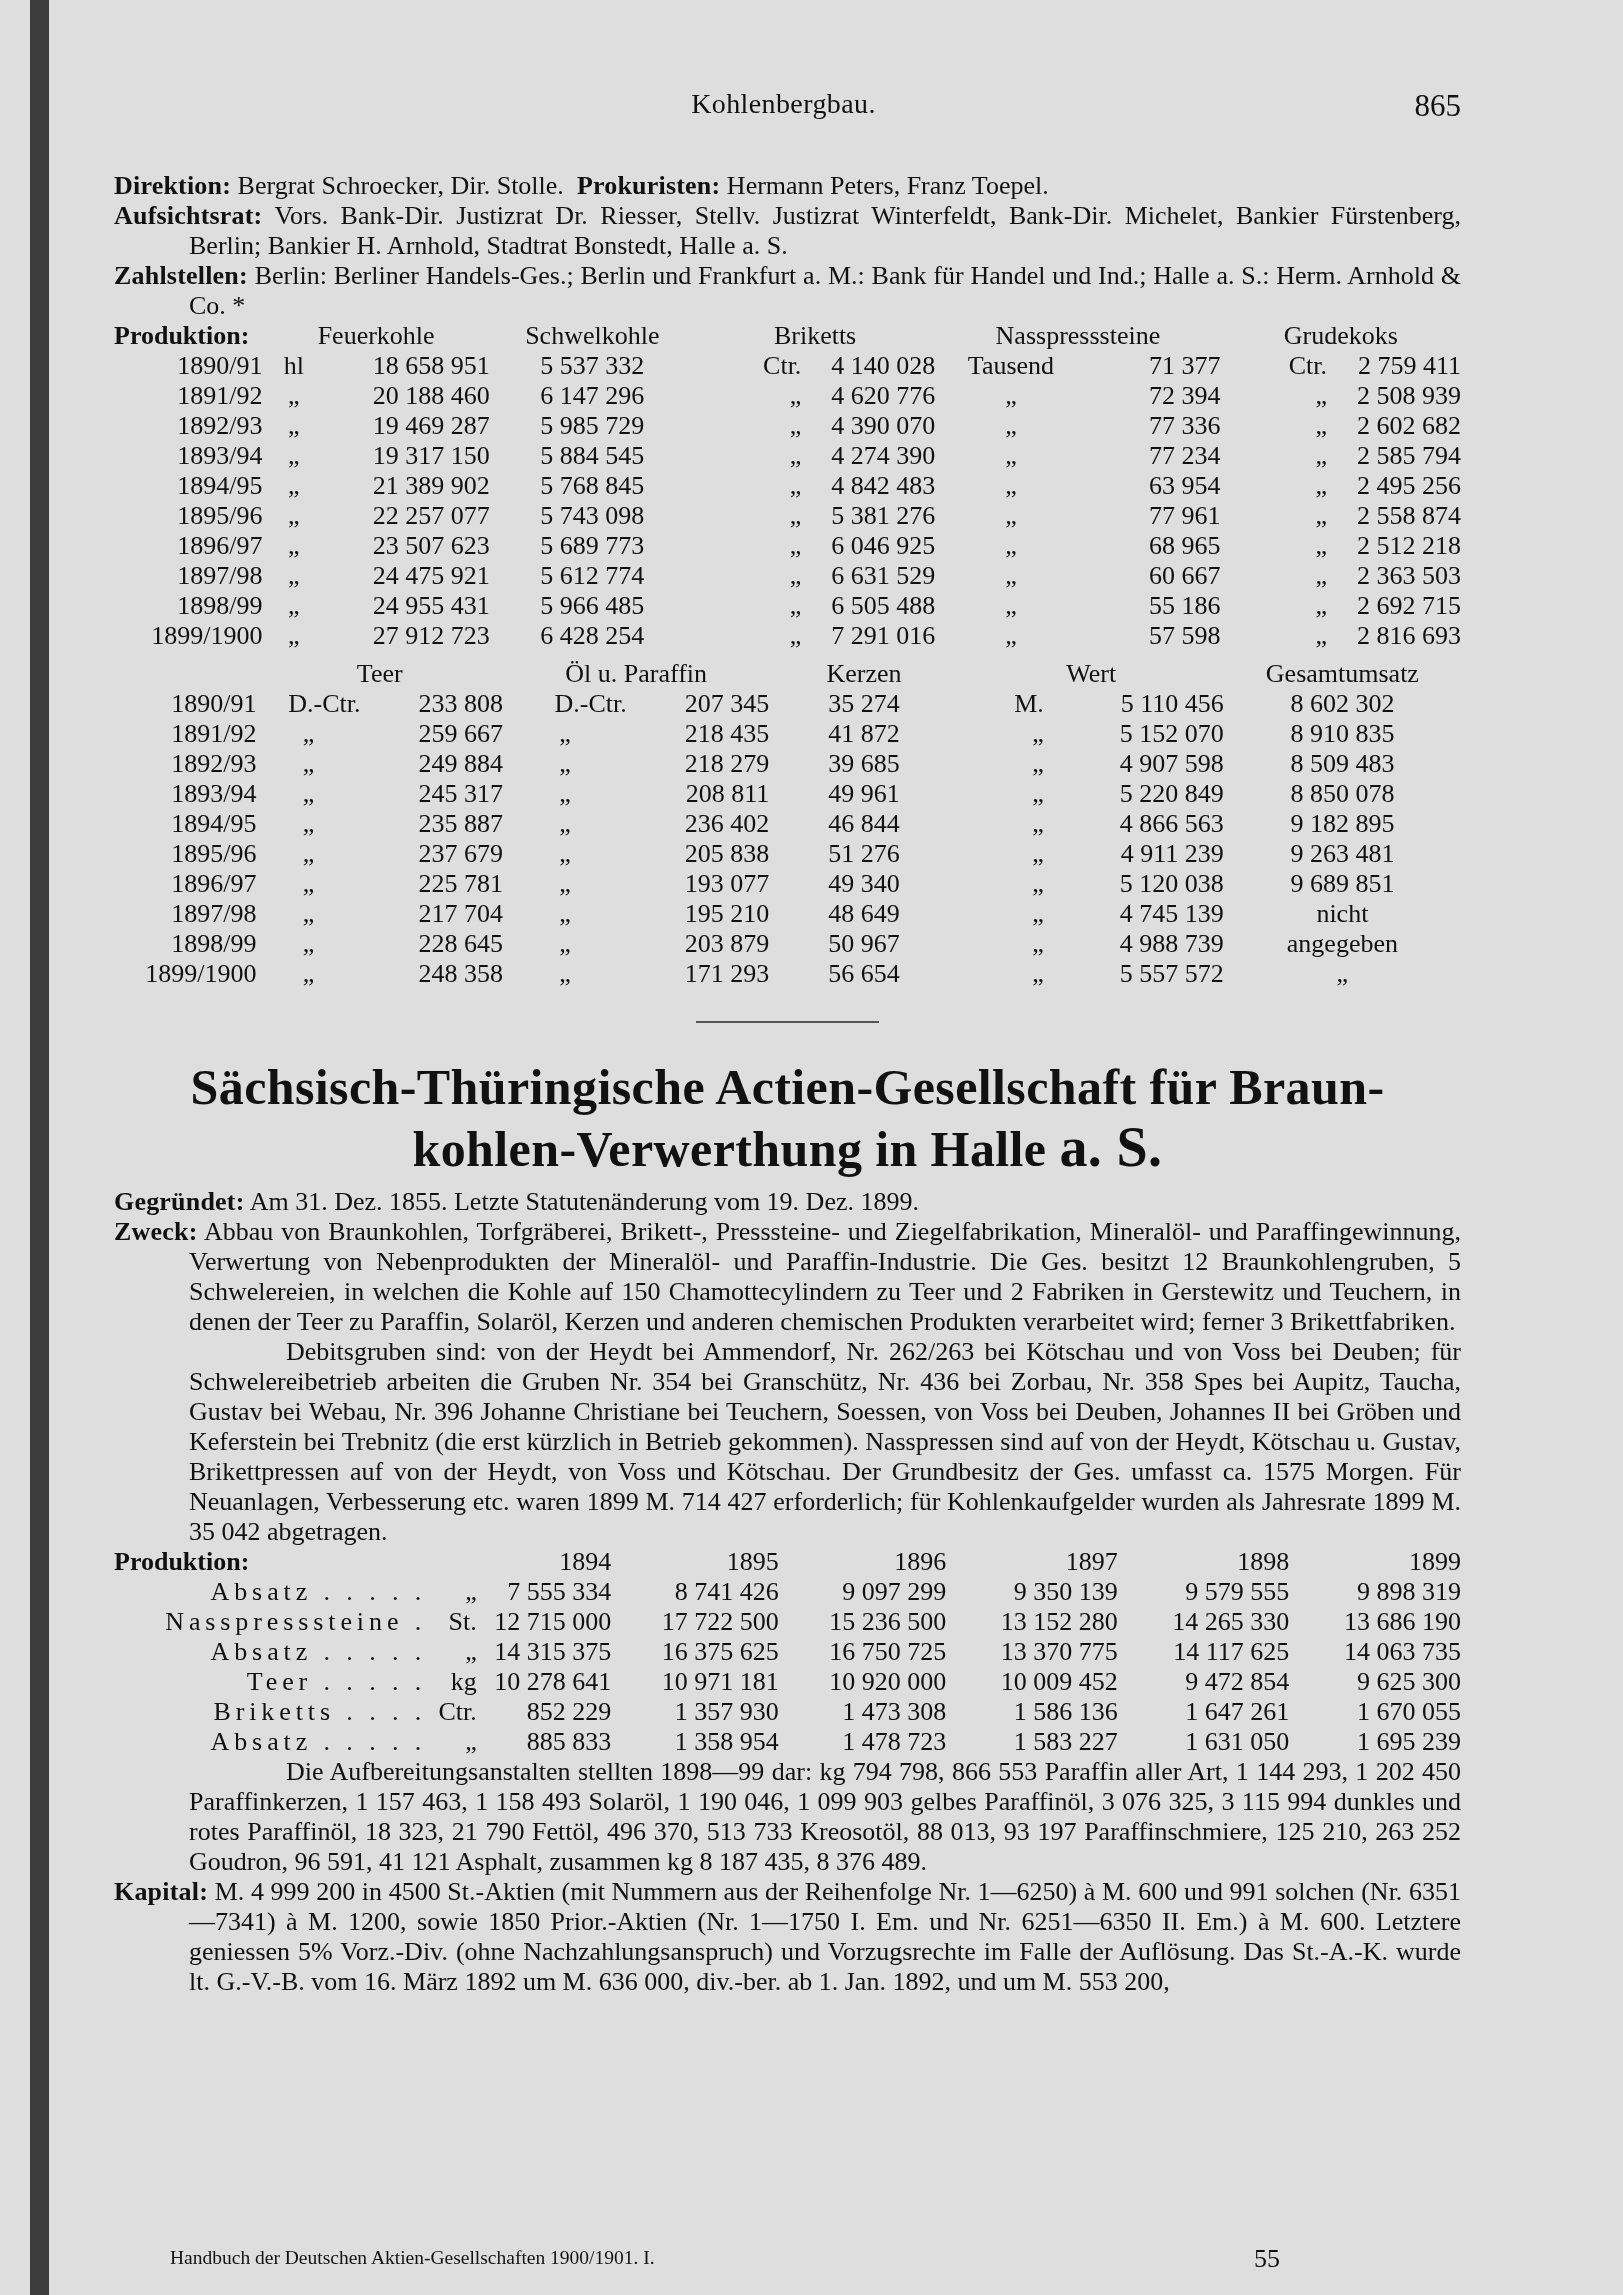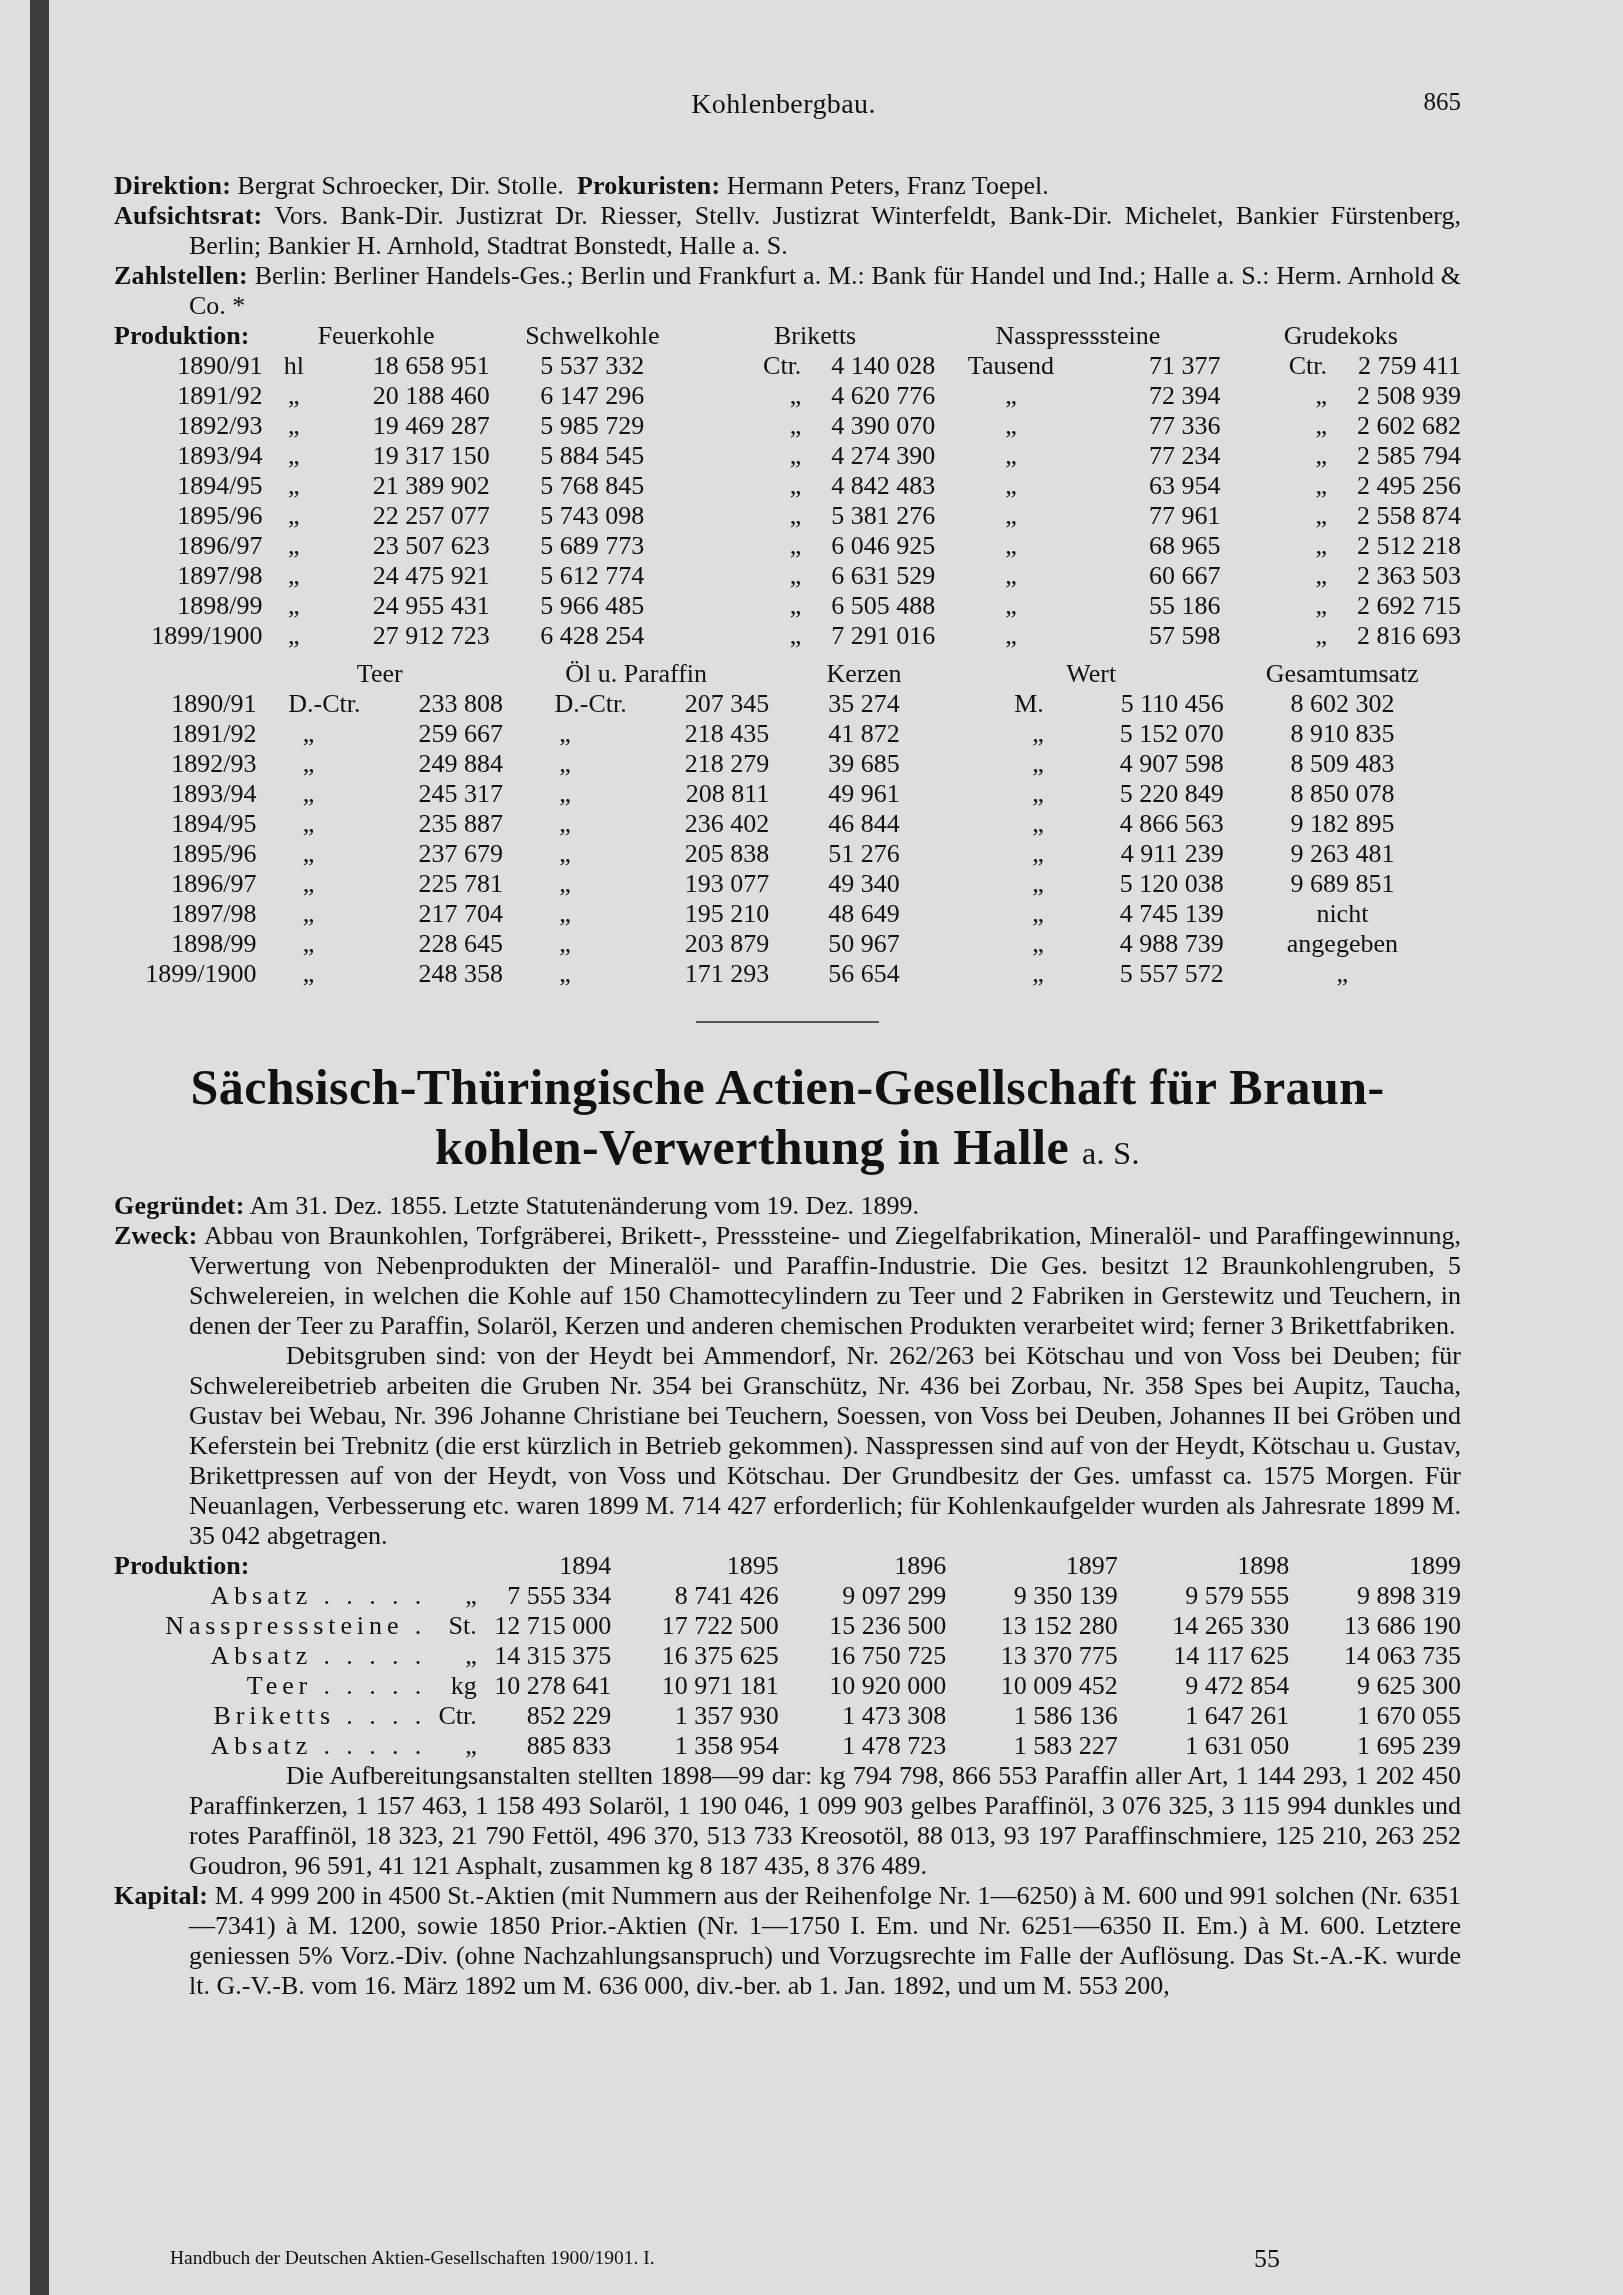--- a/index.html
+++ b/index.html
@@ -14,21 +14,21 @@
     background: #3c3c3c;
   }
   .page {
     position: absolute; left: 114px; top: 77px; width: 1347px;
   }
   .running-head {
     position: relative; height: 49px;
     font-size: 28px;
   }
   .running-head .title { position: absolute; left: 0; right: 8px; text-align: center; top: 11.4px; letter-spacing: 0.4px; }
-  .running-head .pagenum { position: absolute; right: 0; top: 11.4px; font-size: 25px; }
+  .running-head .pagenum { position: absolute; right: 0; top: 11.4px; font-size: 31px; }
   .block { font-size: 26px; line-height: 30px; text-align: justify; }
   .block p { margin: 0; }
   .hang { padding-left: 75px; text-indent: -75px; }
   .label { font-weight: bold; letter-spacing: 0.2px; }
   .indent { text-indent: 97px; padding-left: 75px; }
   .gap-top { margin-top: 45px; }
   table.prod {
     border-collapse: collapse; font-size: 26px; width: 100%;
   }
   table.prod td, table.prod th { padding: 0; line-height: 30px; white-space: nowrap; font-weight: normal; }
@@ -37,21 +37,21 @@
   .c { text-align: center; }
   .l { text-align: right; }
   .sep {
     width: 183px; height: 1.6px; background: #555; margin: 32px auto 34px;
   }
   .h1 {
     font-size: 50px; line-height: 60px; text-align: center; font-weight: bold;
     font-family: "Liberation Serif", "DejaVu Serif", serif; letter-spacing: 0.4px;
     margin: 0 0 8px;
   }
-  .h1 .small { font-weight: normal; font-size: 32px; }
+  .h1 .small { font-weight: bold; font-size: 56px; }
   .footer {
     position: absolute; left: 170px; top: 2247px; width: 1299px; font-size: 19.5px;
   }
   .footer .ref { position: absolute; left: 0; top: 0; }
   .footer .sig { position: absolute; left: 1084px; top: -3.2px; font-size: 26px; }
   .dots { letter-spacing: 4.9px; }
 </style>
 </head>
 <body>
 

